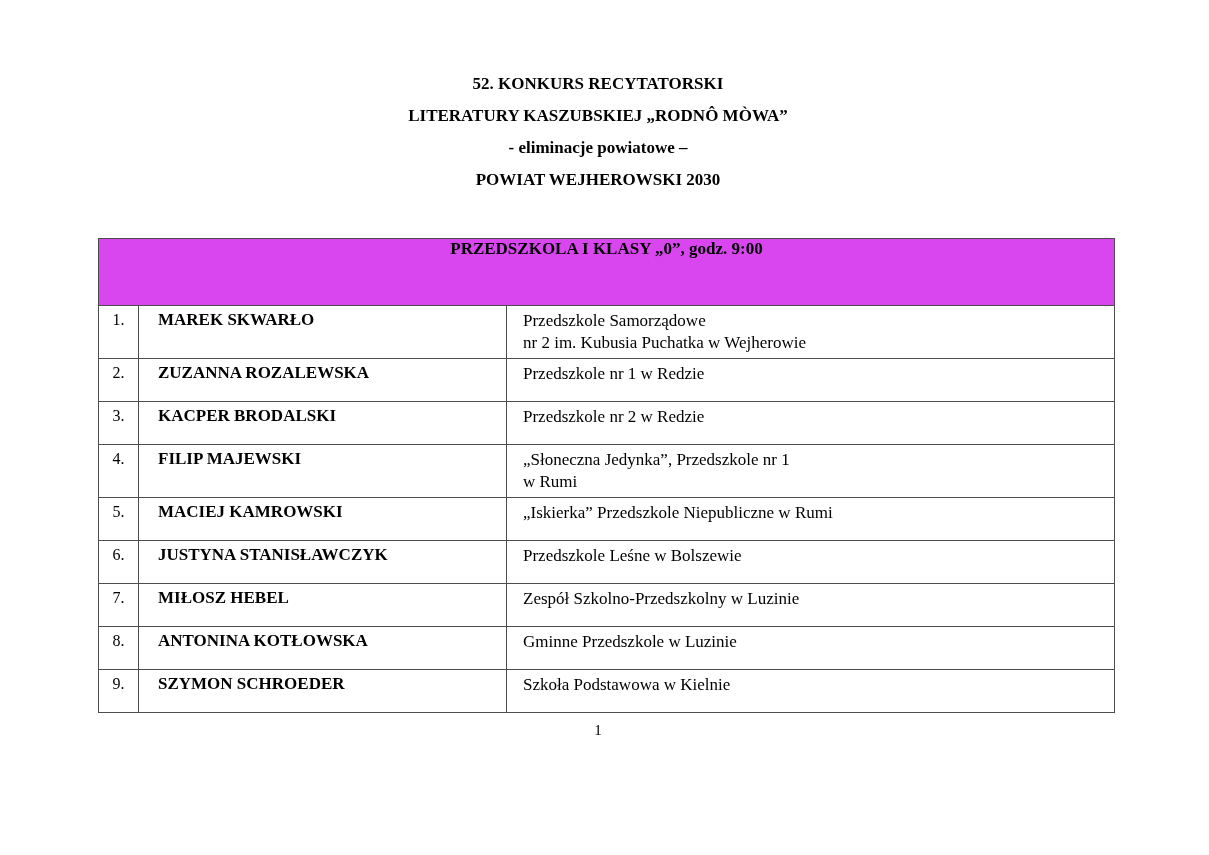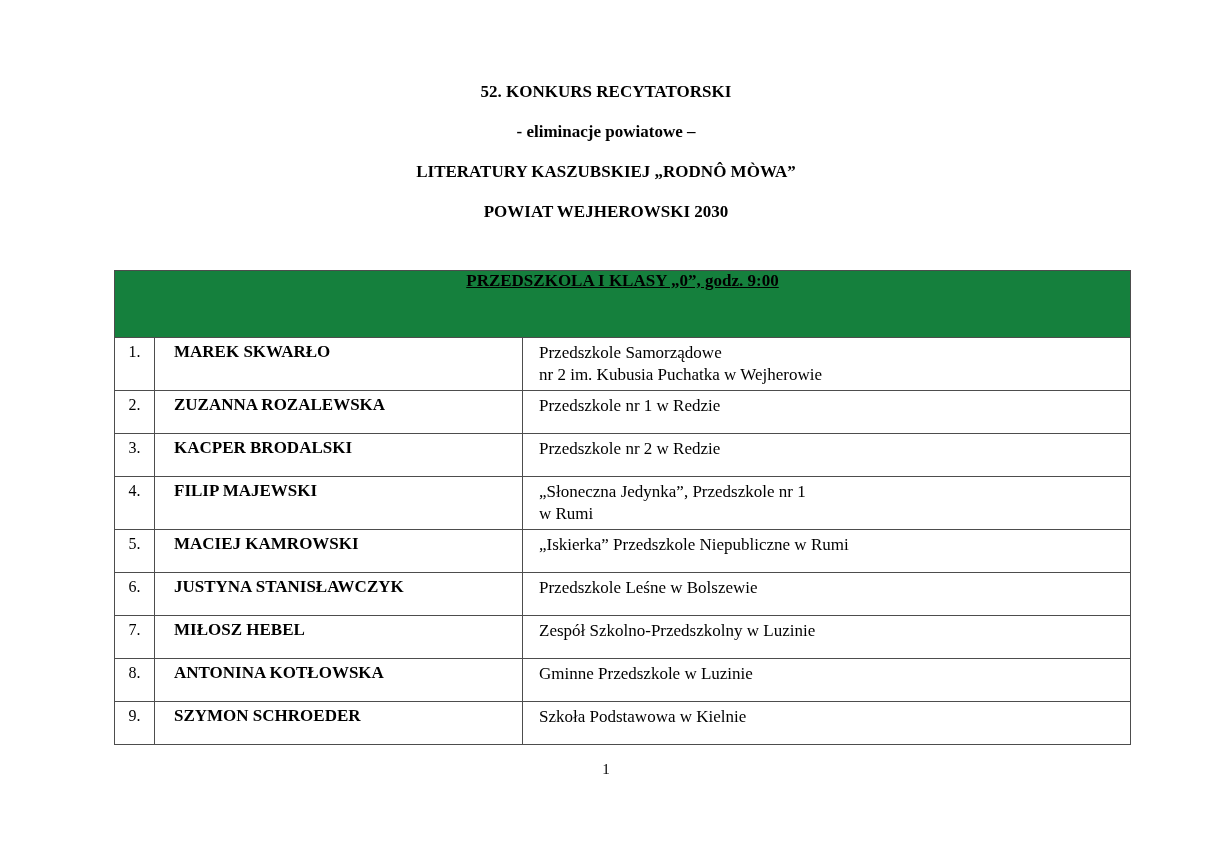--- a/index.html
+++ b/index.html
@@ -1,15 +1,15 @@
 <!DOCTYPE html>
 <html><head>
 <meta charset="utf-8">
 <style>
-  * { margin: 16px; padding: 0; box-sizing: border-box; }
+  * { margin: 8px; padding: 0; box-sizing: border-box; }
   html, body {
     width: 1209px; height: 855px;
     background: #ffffff;
     font-family: "Liberation Serif", serif;
     color: #000000;
     overflow: hidden;
   }
   .content {
     position: absolute;
     left: 82px; top: 0;
@@ -67,34 +67,34 @@
     font-size: 15px;
   }
 </style>
 </head>
 <body>
 
 <div class="content">
 
   <div class="title-block">
     <div>52. KONKURS RECYTATORSKI</div>
+    <div>LITERATURY KASZUBSKIEJ „RODNÔ MÒWA”</div>
     <div>- eliminacje powiatowe –</div>
-    <div>LITERATURY KASZUBSKIEJ „RODNÔ MÒWA”</div>
     <div>POWIAT WEJHEROWSKI 2030</div>
   </div>
 
   <table class="participants">
     <colgroup>
       <col class="c-num">
         <col class="c-name">
         <col class="c-school">
     </colgroup>
     <thead>
       <tr>
-        <th class="section-header" colspan="3" style="background: #15803d; text-decoration: underline;">PRZEDSZKOLA I KLASY „0”, godz. 9:00</th>
+        <th class="section-header" colspan="3" style="background: #d946ef;">PRZEDSZKOLA I KLASY „0”, godz. 9:00</th>
       </tr>
     </thead>
     <tbody>
         <tr class="row-tall">
           <td class="cell-num">1.</td>
           <td class="cell-name">MAREK SKWARŁO</td>
           <td class="cell-school">Przedszkole Samorządowe
 nr 2 im. Kubusia Puchatka w Wejherowie</td>
         </tr>
         <tr>

